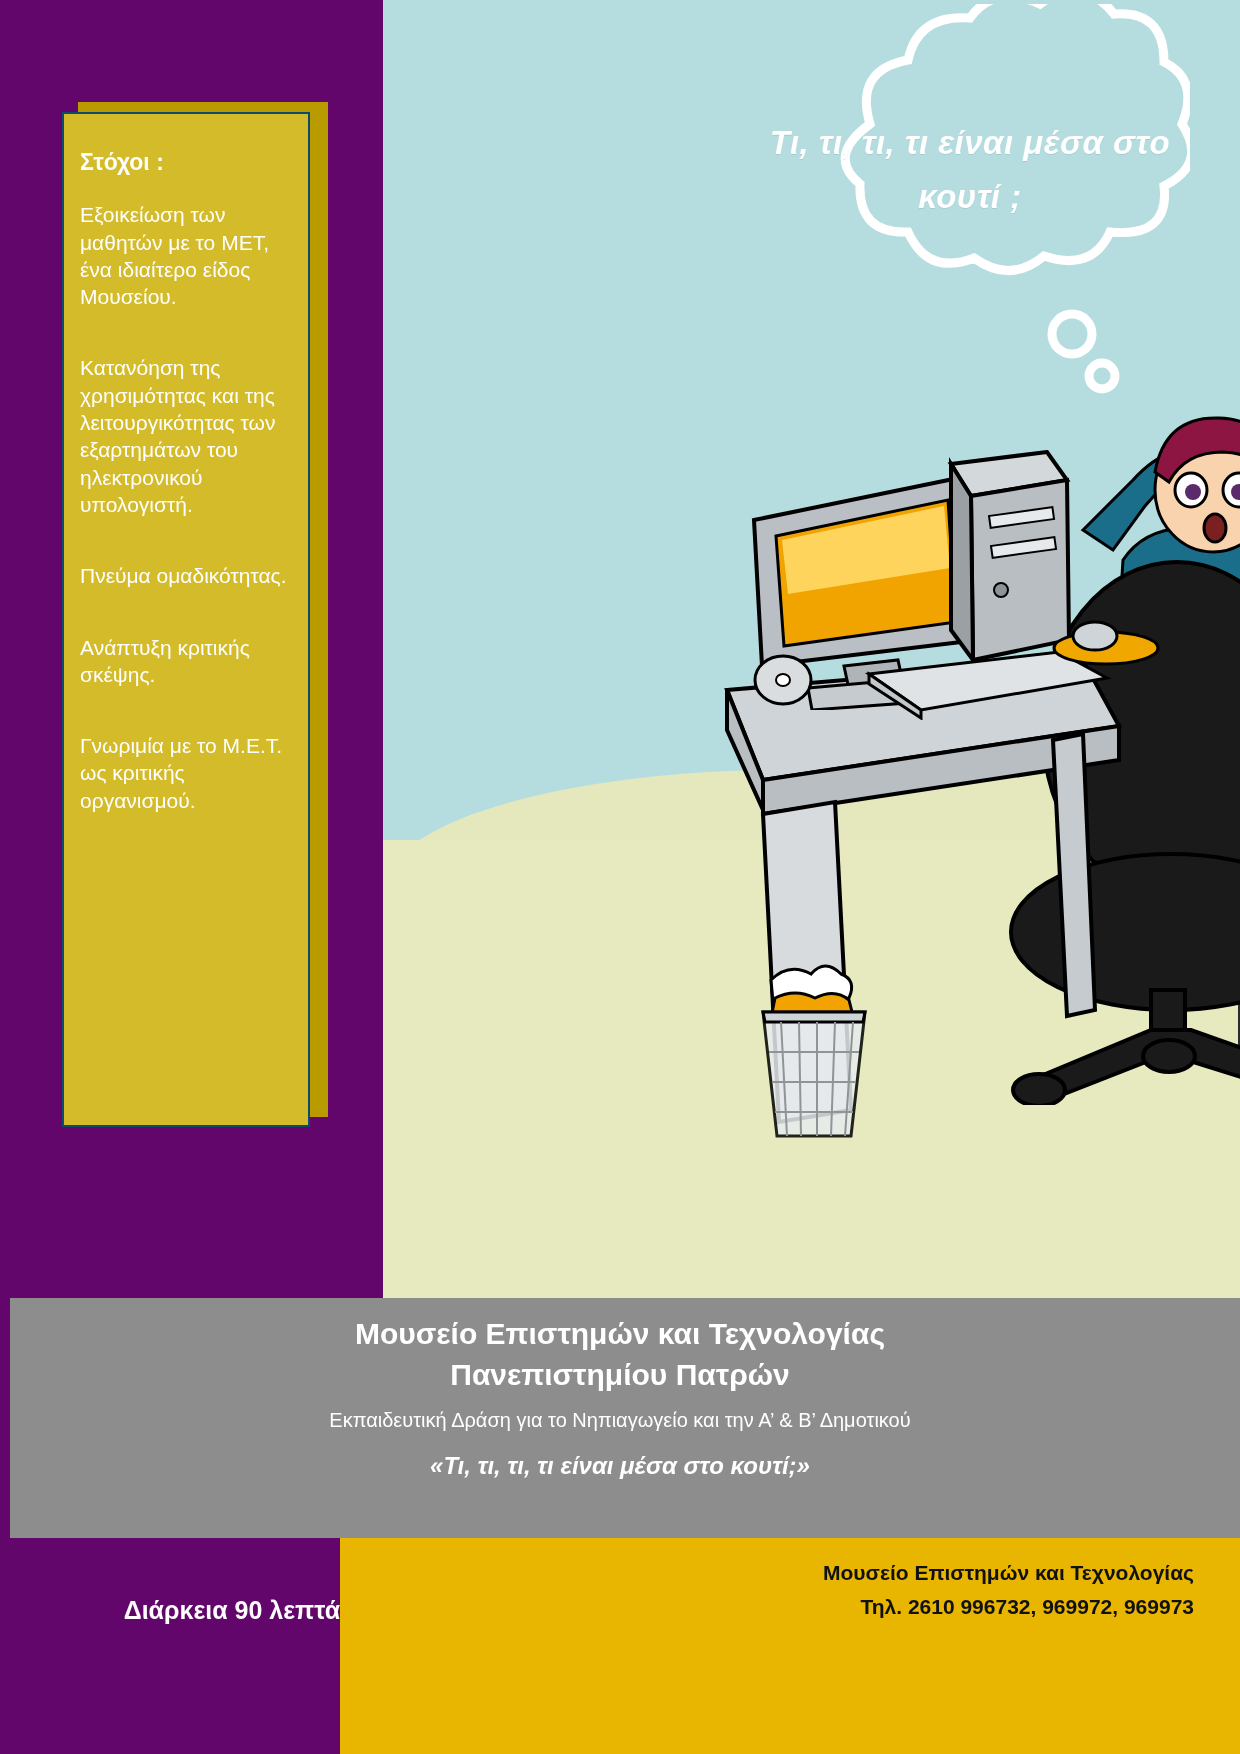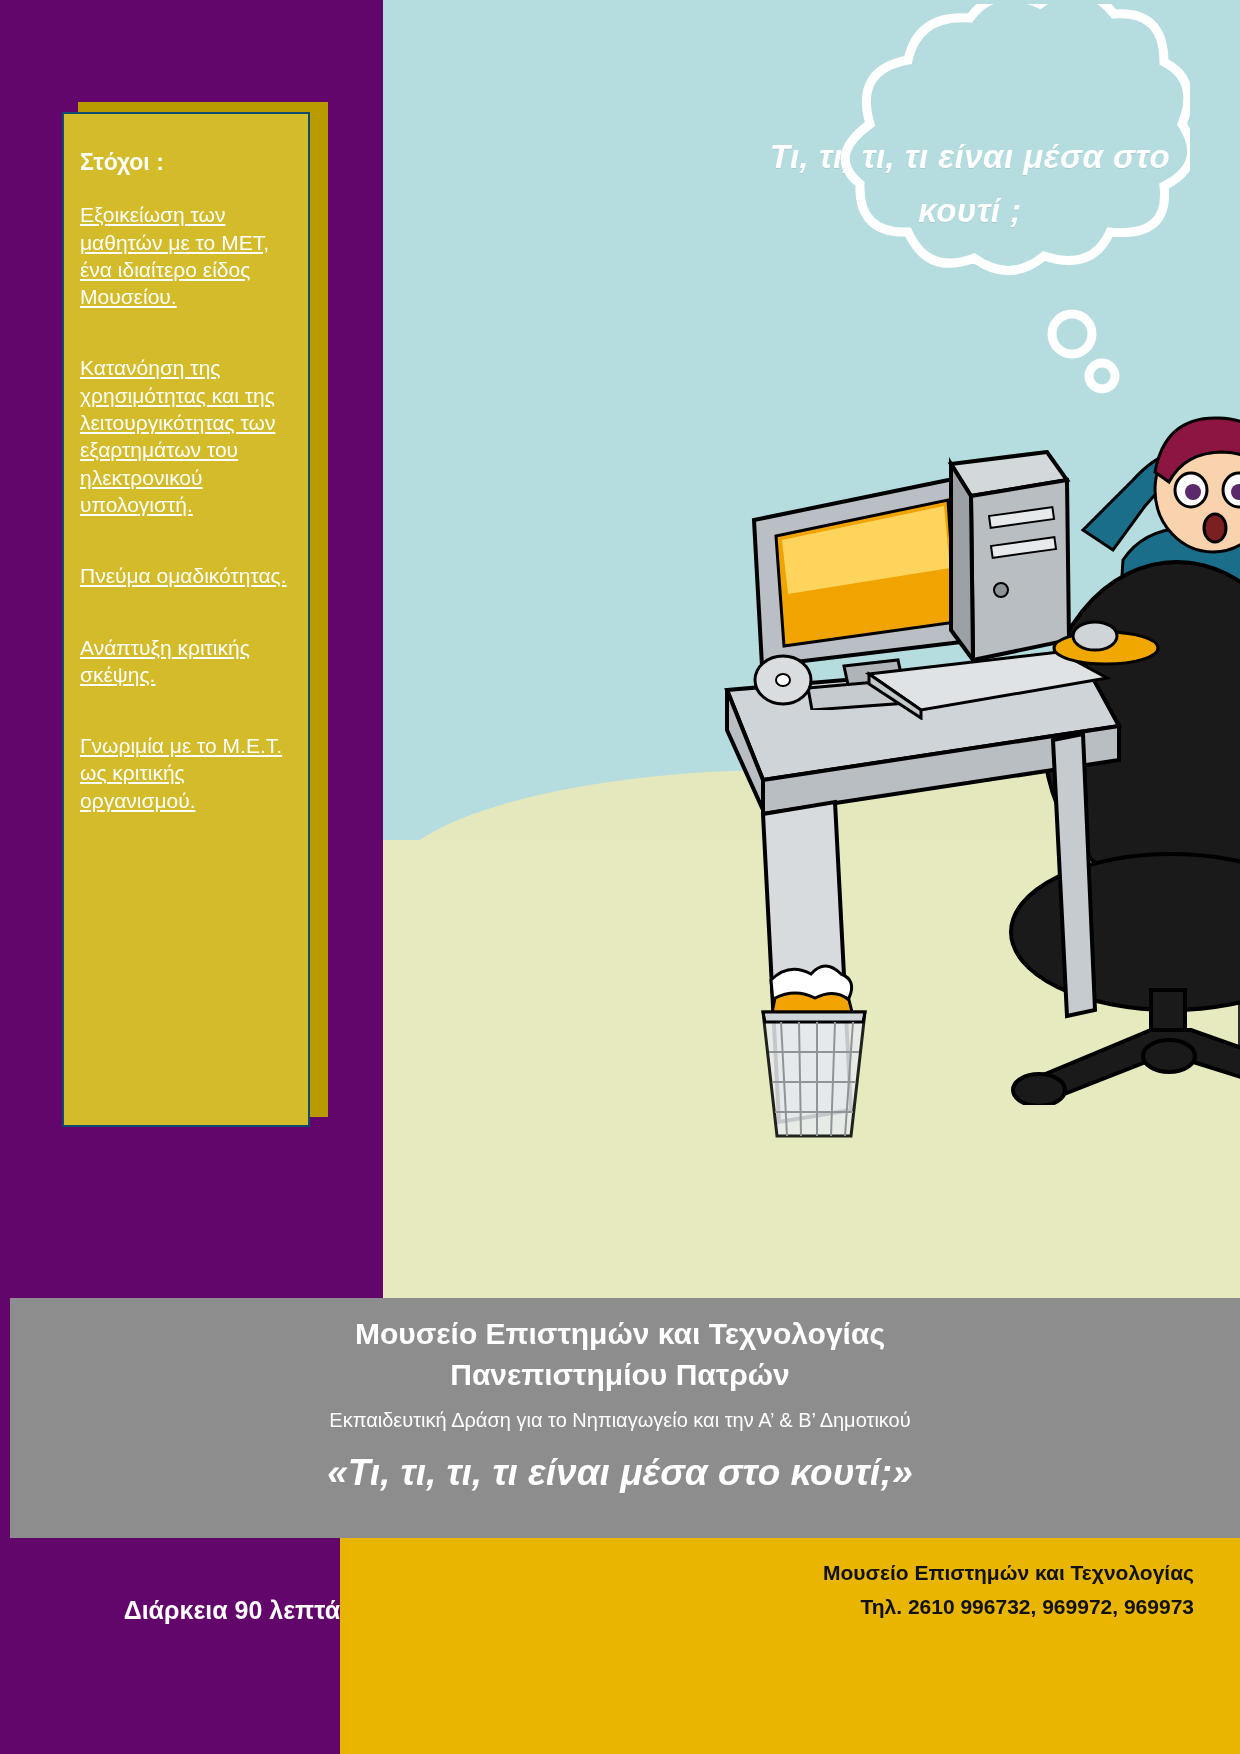--- a/index.html
+++ b/index.html
@@ -89,36 +89,35 @@
     font-size: 23px;
     font-weight: bold;
     margin: 0 0 26px 0;
     line-height: 1.1;
   }
   .goals-item {
     font-size: 21px;
     line-height: 1.3;
     margin: 0 0 44px 0;
     color: #ffffff;
-    text-decoration: underline;
   }
 
   
   .bubble {
     position: absolute;
     left: 367px;
     top: 4px;
     width: 440px;
     height: 400px;
   }
   .bubble svg { display: block; }
   .bubble-text {
     position: absolute;
     left: 0;
-    top: 126px;
+    top: 112px;
     width: 440px;
     text-align: center;
     color: #ffffff;
     font-size: 33px;
     font-weight: bold;
     font-style: italic;
     line-height: 1.65;
     letter-spacing: 0.5px;
     text-shadow: 0 1px 0 rgba(0,0,0,0.08);
   }
@@ -162,21 +161,21 @@
     font-size: 30px;
     font-weight: bold;
     line-height: 1.35;
     margin: 0;
   }
   .banner-sub {
     font-size: 20px;
     margin: 14px 0 0 0;
   }
   .banner-quote {
-    font-size: 37px;
+    font-size: 24px;
     font-weight: bold;
     font-style: italic;
     margin: 20px 0 0 0;
   }
 
   
   .footer-purple {
     position: absolute;
     left: 0;
     top: 1538px;

